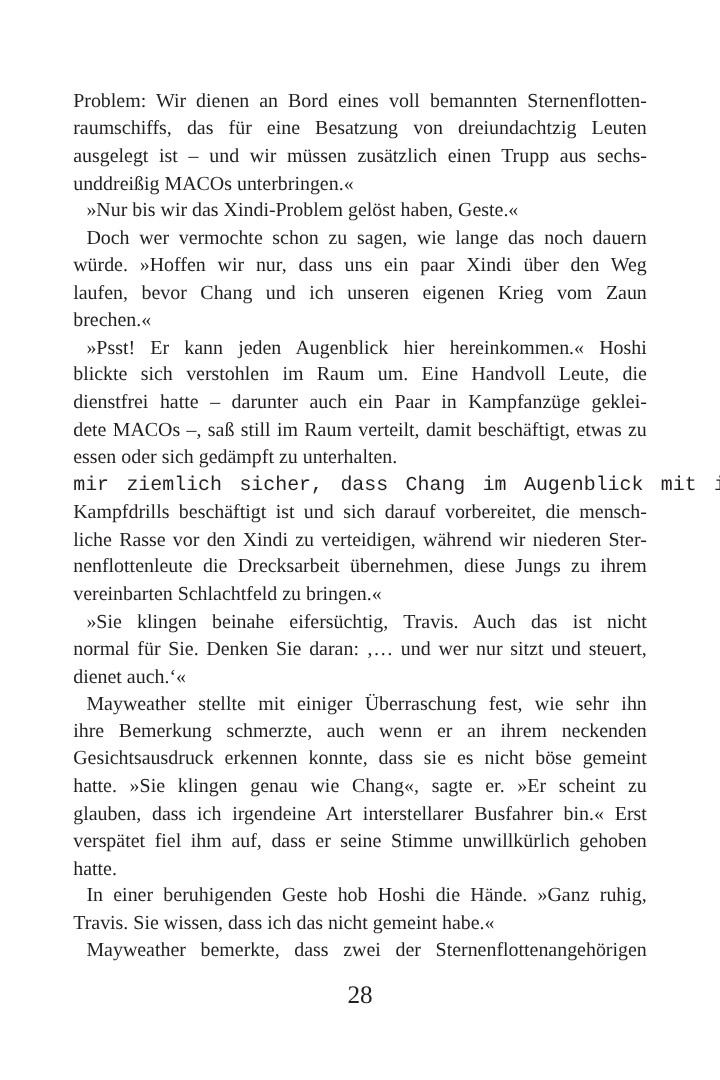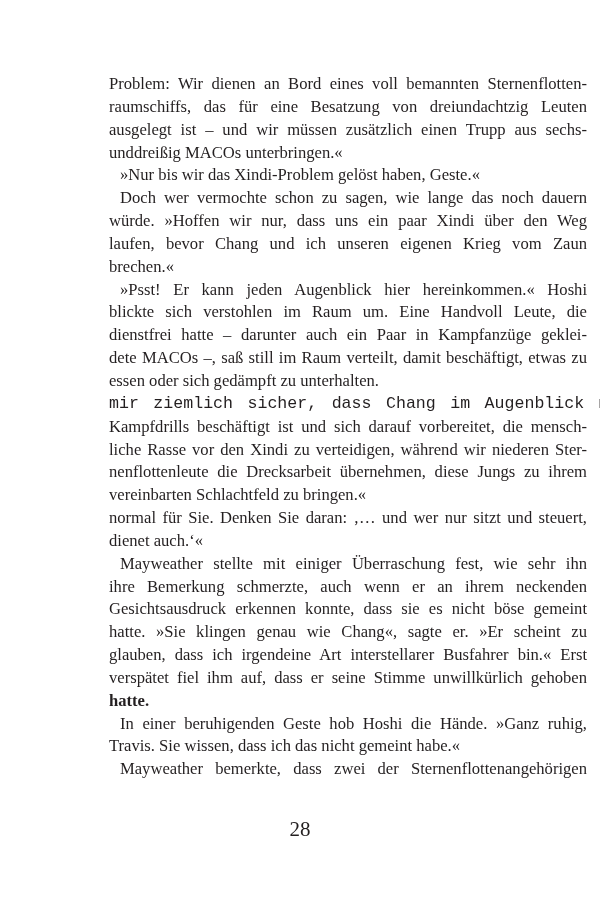--- a/index.html
+++ b/index.html
@@ -21,21 +21,20 @@
       top: 0;
       width: 600px;
       height: 900px;
       background: #ffffff;
     }
     .text-block {
       position: absolute;
       left: 61px;
       top: 73px;
       width: 478px;
-      margin-left: 48px;
     }
     .line {
       display: block;
       height: 22.85px;
       line-height: 22.85px;
       font-size: 16.6px;
       white-space: nowrap;
       text-align: justify;
       text-align-last: justify;
       letter-spacing: 0;
@@ -74,27 +73,28 @@
       <span class="line indent" style="white-space: nowrap; text-align-last: left; word-spacing: 8.51562px; text-align: left;">»Psst! Er kann jeden Augenblick hier hereinkommen.« Hoshi</span>
       <span class="line" style="white-space: nowrap; text-align-last: left; word-spacing: 6.97569px; text-align: left;">blickte sich verstohlen im Raum um. Eine Handvoll Leute, die</span>
       <span class="line" style="white-space: nowrap; text-align-last: left; word-spacing: 5.44965px; text-align: left;">dienstfrei hatte – darunter auch ein Paar in Kampfanzüge geklei-</span>
       <span class="line" style="white-space: nowrap; text-align-last: left; word-spacing: 1.1392px; text-align: left;">dete MACOs –, saß still im Raum verteilt, damit beschäftigt, etwas zu</span>
       <span class="line last" style="white-space: nowrap;">essen oder sich gedämpft zu unterhalten.</span>
       <span class="line" style="white-space: nowrap; text-align-last: left; word-spacing: 4.51367px; text-align: center; font-family: Liberation Mono, monospace;">mir ziemlich sicher, dass Chang im Augenblick mit irgendwelchen</span>
       <span class="line" style="white-space: nowrap; text-align-last: left; word-spacing: 3.70508px; text-align: left;">Kampfdrills beschäftigt ist und sich darauf vorbereitet, die mensch-</span>
       <span class="line" style="white-space: nowrap; text-align-last: left; word-spacing: 1.89219px; text-align: left;">liche Rasse vor den Xindi zu verteidigen, während wir niederen Ster-</span>
       <span class="line" style="white-space: nowrap; text-align-last: left; word-spacing: 4.56696px; text-align: left;">nenflottenleute die Drecksarbeit übernehmen, diese Jungs zu ihrem</span>
       <span class="line last" style="white-space: nowrap;">vereinbarten Schlachtfeld zu bringen.«</span>
+      <span class="line indent" style="white-space: nowrap; text-align-last: left; word-spacing: 8.59961px; text-align: left;">»Sie klingen beinahe eifersüchtig, Travis. Auch das ist nicht</span>
       <span class="line" style="white-space: nowrap; text-align-last: left; word-spacing: 2.27604px; text-align: left;">normal für Sie. Denken Sie daran: ‚… und wer nur sitzt und steuert,</span>
       <span class="line last" style="white-space: nowrap;">dienet auch.‘«</span>
       <span class="line indent" style="white-space: nowrap; text-align-last: left; word-spacing: 6.13281px; text-align: left;">Mayweather stellte mit einiger Überraschung fest, wie sehr ihn</span>
       <span class="line" style="white-space: nowrap; text-align-last: left; word-spacing: 8.08984px; text-align: left;">ihre Bemerkung schmerzte, auch wenn er an ihrem neckenden</span>
       <span class="line" style="white-space: nowrap; text-align-last: left; word-spacing: 4.96875px; text-align: left;">Gesichtsausdruck erkennen konnte, dass sie es nicht böse gemeint</span>
       <span class="line" style="white-space: nowrap; text-align-last: left; word-spacing: 6.46406px; text-align: left;">hatte. »Sie klingen genau wie Chang«, sagte er. »Er scheint zu</span>
       <span class="line" style="white-space: nowrap; text-align-last: left; word-spacing: 4.83789px; text-align: left;">glauben, dass ich irgendeine Art interstellarer Busfahrer bin.« Erst</span>
       <span class="line" style="white-space: nowrap; text-align-last: left; word-spacing: 3.85417px; text-align: left;">verspätet fiel ihm auf, dass er seine Stimme unwillkürlich gehoben</span>
-      <span class="line last" style="white-space: nowrap; font-weight: bold;">hatte.</span>
+      <span class="line last" style="white-space: nowrap;">hatte.</span>
       <span class="line indent" style="white-space: nowrap; text-align-last: left; word-spacing: 4.42535px; text-align: left;">In einer beruhigenden Geste hob Hoshi die Hände. »Ganz ruhig,</span>
       <span class="line last" style="white-space: nowrap;">Travis. Sie wissen, dass ich das nicht gemeint habe.«</span>
       <span class="line indent" style="white-space: nowrap; text-align-last: left; word-spacing: 8.06563px; text-align: center;">Mayweather bemerkte, dass zwei der Sternenflottenangehörigen</span>
     </div>
   <div class="page-number">28</div>
 </div>
 
 </body></html>

